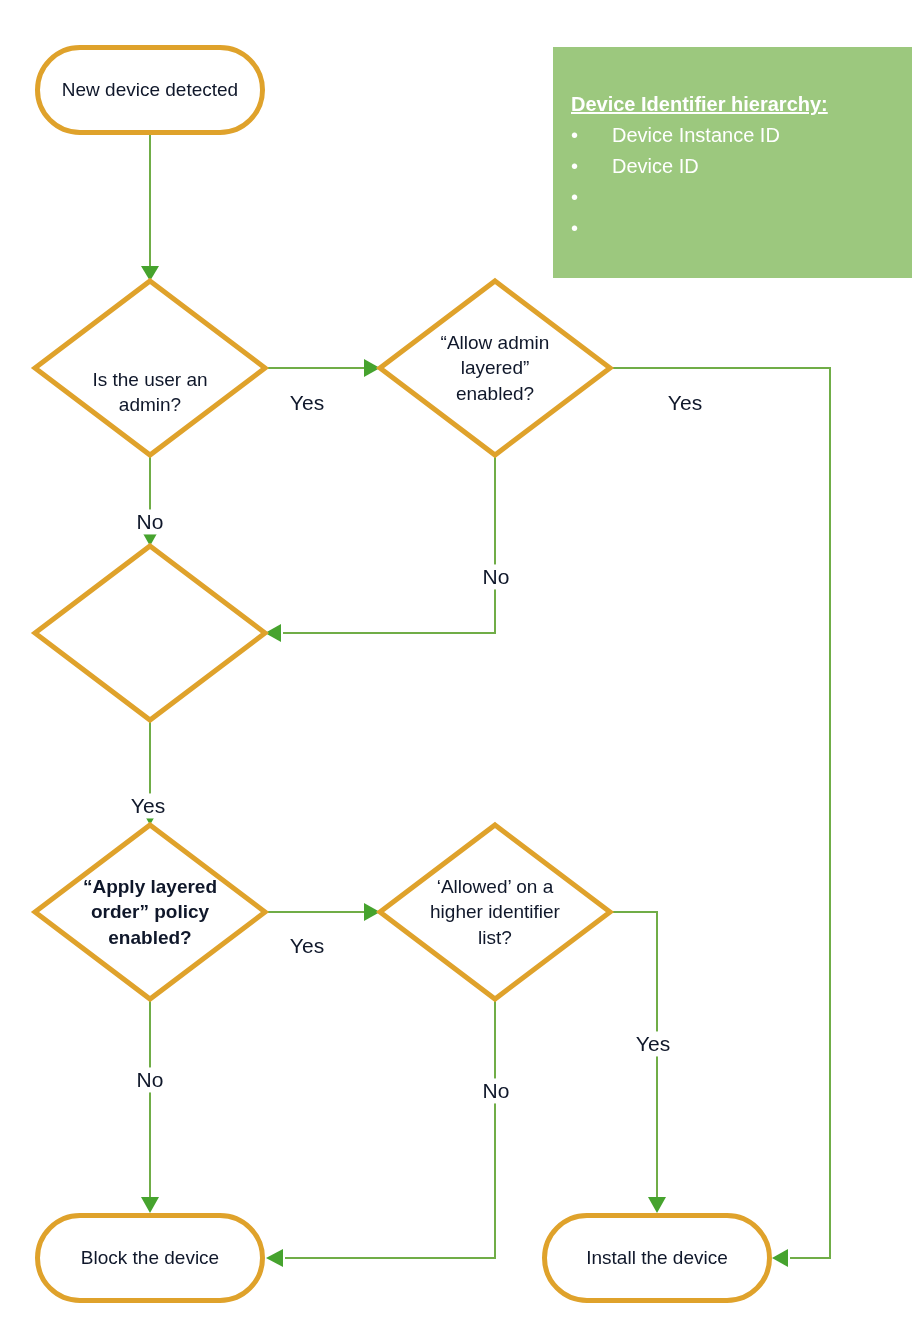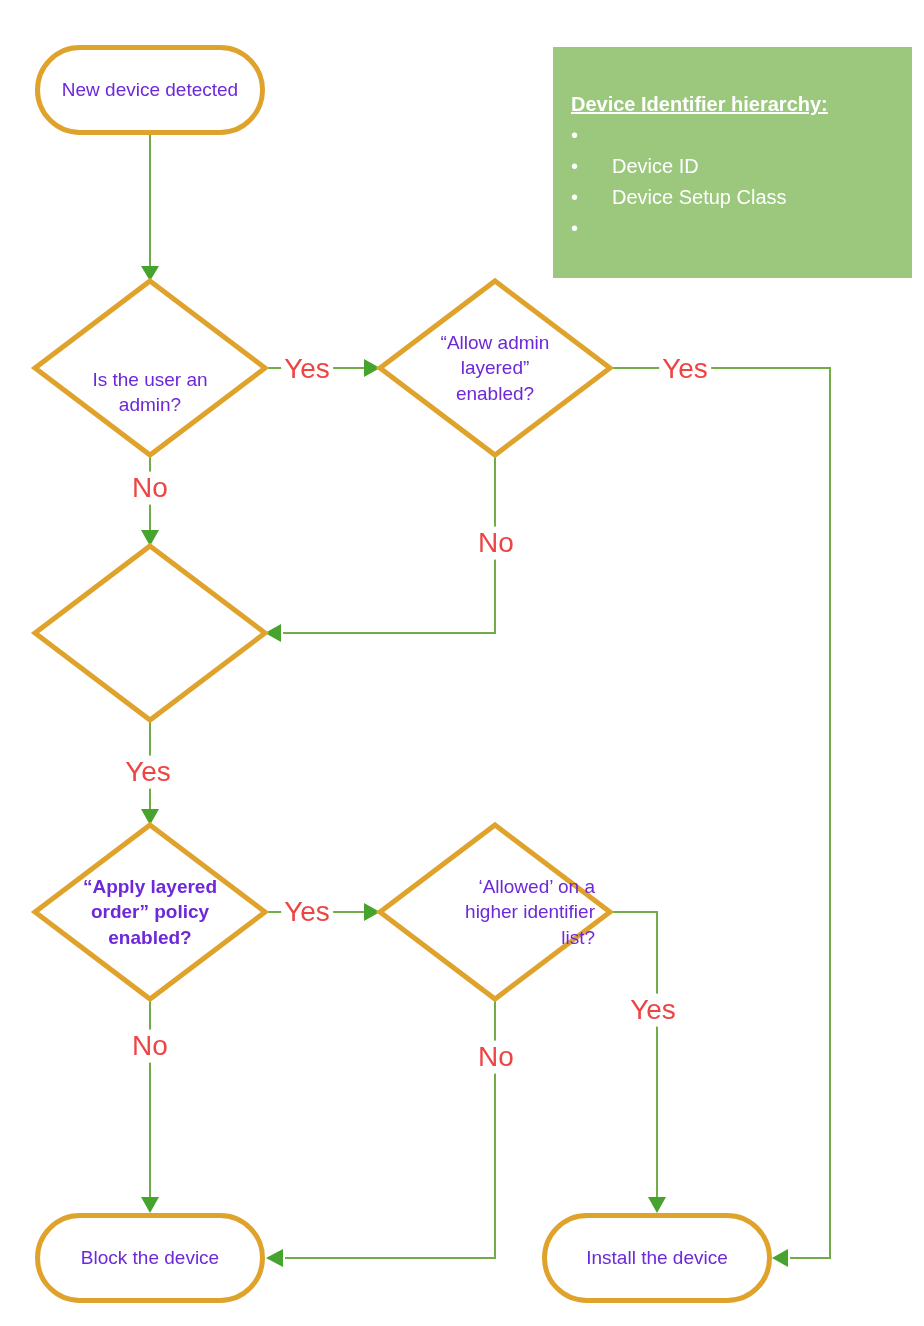--- a/index.html
+++ b/index.html
@@ -7,27 +7,27 @@
     position:relative; width:924px; height:1326px; background:#ffffff;
     font-family:"Liberation Sans", sans-serif; overflow:hidden;
   }
   .wires { position:absolute; left:0; top:0; z-index:0; }
   .terminal {
     position:absolute; box-sizing:border-box;
     border:5px solid #DFA22B; border-radius:46px; background:#ffffff; z-index:1;
   }
   .node-label {
     position:absolute; transform:translate(-50%,-50%);
-    text-align:center; color:#6d28d9; font-size:19px; line-height:1.33;
+    text-align:center; color:#0f172a; font-size:19px; line-height:1.33;
     white-space:pre-line; z-index:2;
   }
   .edge-label {
     position:absolute; transform:translate(-50%,-50%);
-    background:#ffffff; color:#ef4444; font-size:28px; line-height:1.1;
-    padding:1px 3px; z-index:2;
+    background:#ffffff; color:#0f172a; font-size:21px; line-height:1.1;
+    padding:1px 3px; z-index:2;margin-top:34px;
   }
   .infobox {
     position:absolute; left:553px; top:47px; width:359px; height:231px;
     background:#9CC87E; color:#ffffff; box-sizing:border-box;
     padding:42px 12px 0 18px; font-size:20px; z-index:1;
   }
   .infobox-title { font-weight:bold; text-decoration:underline; line-height:31px; }
   .infobox-item { display:flex; line-height:31px; }
   .infobox-bullet { width:41px; flex:0 0 41px; }
 </style>
@@ -79,47 +79,47 @@
 
   <div class="node-label" style="left:150px; top:90px; width:220px;">New device detected</div>
   <div class="node-label" style="left:150px; top:392px; width:170px;">Is the user an
 admin?</div>
   <div class="node-label" style="left:495px; top:368px; width:180px;">“Allow admin
 layered”
 enabled?</div>
   <div class="node-label" style="left:150px; top:912px; width:180px;font-weight:bold;">“Apply layered
 order” policy
 enabled?</div>
-  <div class="node-label" style="left:495px; top:912px; width:200px;text-align:right;">‘Allowed’ on a
+  <div class="node-label" style="left:495px; top:912px; width:200px;">‘Allowed’ on a
 higher identifier
 list?</div>
   <div class="node-label" style="left:150px; top:1258px; width:244px;">Block the device</div>
   <div class="node-label" style="left:657px; top:1258px; width:220px;">Install the device</div>
 
   <div class="edge-label" style="left:307px; top:369px;">Yes</div>
   <div class="edge-label" style="left:150px; top:488px;">No</div>
   <div class="edge-label" style="left:685px; top:369px;">Yes</div>
   <div class="edge-label" style="left:496px; top:543px;">No</div>
   <div class="edge-label" style="left:148px; top:772px;">Yes</div>
   <div class="edge-label" style="left:307px; top:912px;">Yes</div>
   <div class="edge-label" style="left:150px; top:1046px;">No</div>
   <div class="edge-label" style="left:653px; top:1010px;">Yes</div>
   <div class="edge-label" style="left:496px; top:1057px;">No</div>
 
   <div class="infobox">
     <div class="infobox-title">Device Identifier hierarchy:</div>
     <div class="infobox-item">
       <span class="infobox-bullet">•</span>
+      <span>Device Instance ID</span>
     </div>
     <div class="infobox-item">
       <span class="infobox-bullet">•</span>
       <span>Device ID</span>
     </div>
     <div class="infobox-item">
       <span class="infobox-bullet">•</span>
-      <span>Device Setup Class</span>
     </div>
     <div class="infobox-item">
       <span class="infobox-bullet">•</span>
     </div>
   </div>
 
 </div>
 
 </body></html>

